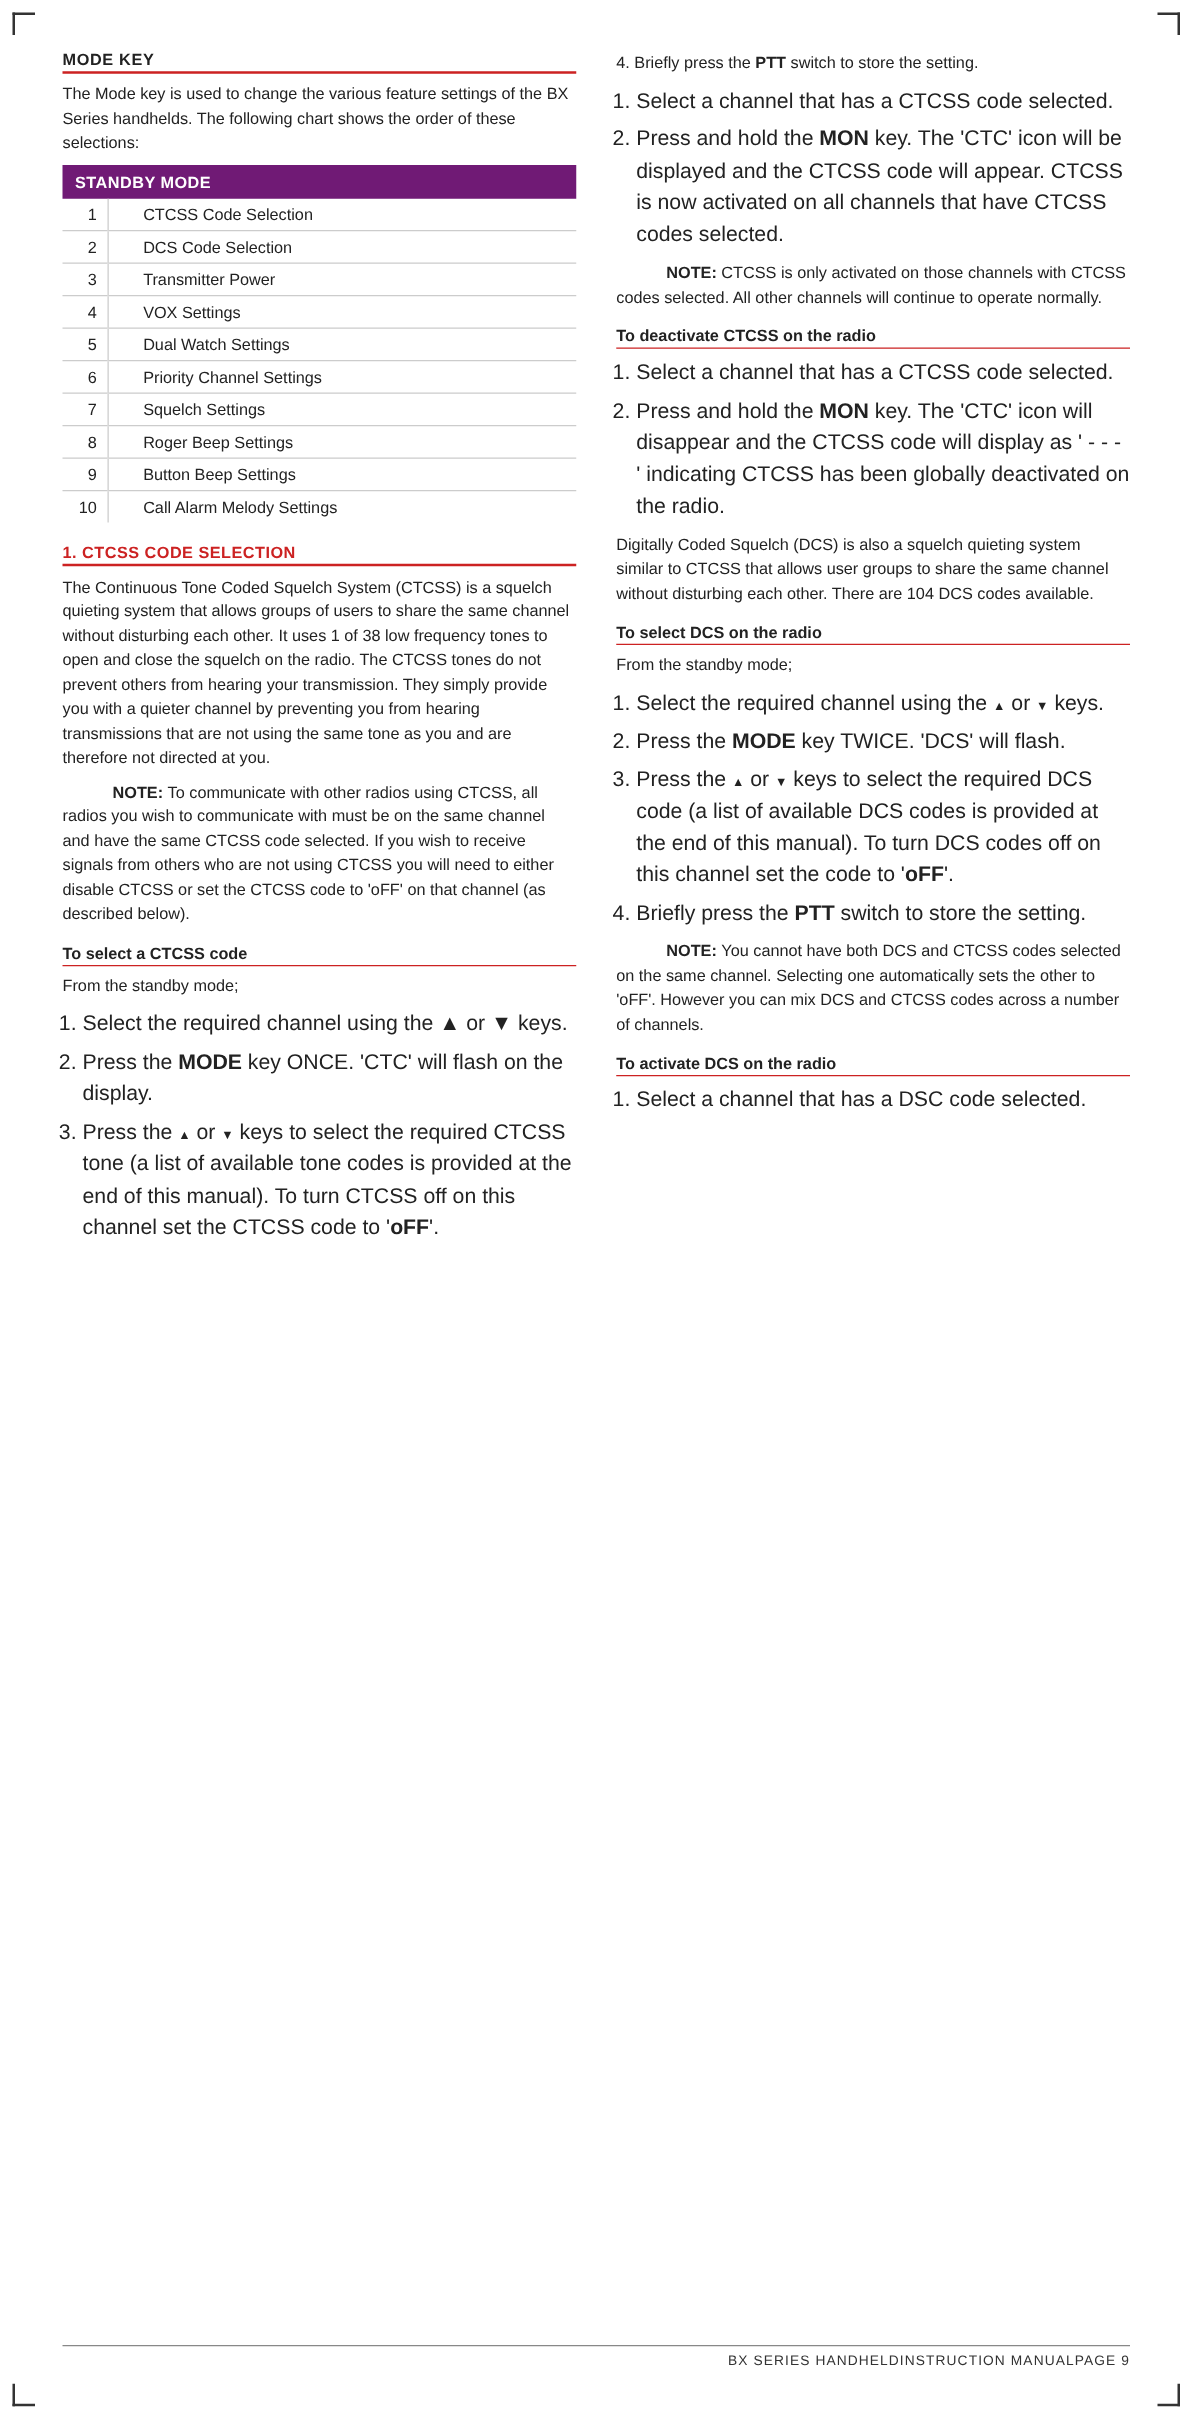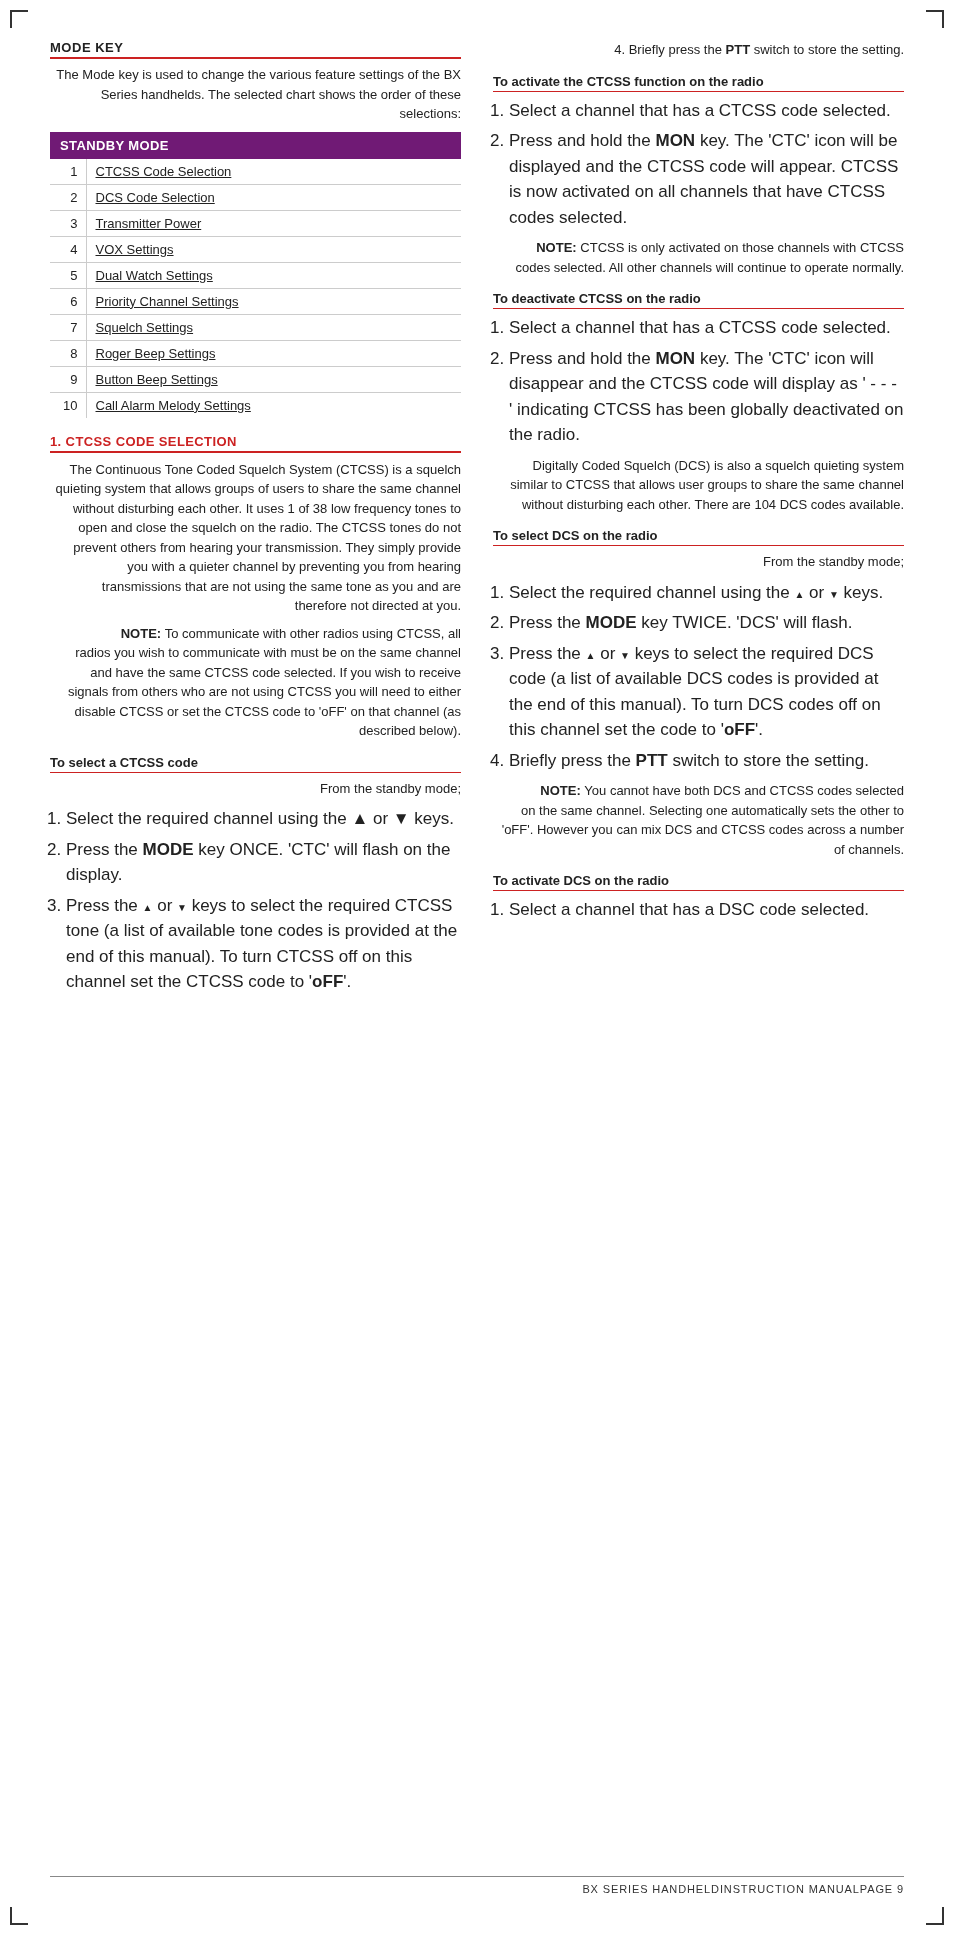--- a/index.html
+++ b/index.html
@@ -81,21 +81,20 @@
       margin-bottom: 7px;
       margin-top: 16px;
       text-transform: uppercase;
       letter-spacing: 0.03em;
     }
 
     p {
       line-height: 1.5;
       margin-bottom: 8px;
       font-size: 13px;
-      text-align: right;
     }
 
     
     .standby-table {
       border-collapse: collapse;
       width: 100%;
       margin-bottom: 12px;
       margin-top: 8px;
     }
     .standby-table thead tr {
@@ -120,22 +119,21 @@
       padding: 5px 8px;
       font-size: 13px;
     }
     .standby-table tbody td.num {
       width: 36px;
       text-align: right;
       color: #222;
       border-right: 1px solid #ccc;
     }
     .standby-table tbody td.label {
-      padding-left: 9px;
-      text-decoration: underline;
+      padding-left: 28px;
     }
 
     
     ol.steps {
       margin-left: 16px;
       margin-bottom: 8px;
     }
     ol.steps li {
       line-height: 1.5;
       margin-bottom: 5px;
@@ -184,21 +182,21 @@
   <div class="corner-mark corner-bl"></div>
   <div class="corner-mark corner-br"></div>
 
   <div class="page">
     <div class="two-col">
 
       <div class="col-left">
 
         <div class="section-title">MODE KEY</div>
 
-        <p>The Mode key is used to change the various feature settings of the BX Series handhelds.  The selected chart shows the order of these selections:</p>
+        <p>The Mode key is used to change the various feature settings of the BX Series handhelds.  The following chart shows the order of these selections:</p>
 
         <table class="standby-table">
           <thead>
             <tr>
               <th colspan="2">STANDBY MODE</th>
             </tr>
           </thead>
           <tbody id="standby-tbody">
           <tr>
                 <td class="num">1</td>
@@ -267,21 +265,20 @@
             Press the <span class="tri-up"></span> or <span class="tri-down"></span> keys to select the required CTCSS tone (a list of available tone codes is provided at the end of this manual). To turn CTCSS off on this channel set the CTCSS code to '<b>oFF</b>'.
           </li>
         </ol>
 
       </div>
 
       <div class="col-right">
 
         <p>4. Briefly press the <b>PTT</b> switch to store the setting.</p>
 
-        <div class="subsection-title">To activate the CTCSS function on the radio</div>
 
         <ol class="steps">
           <li>Select a channel that has a CTCSS code selected.</li>
           <li>
             Press and hold the <b>MON</b> key. The 'CTC' icon will be displayed and the CTCSS code will appear. CTCSS is now activated on all channels that have CTCSS codes selected.
           </li>
         </ol>
 
         <p class="note-text">
           <span class="note-label">NOTE: </span>

